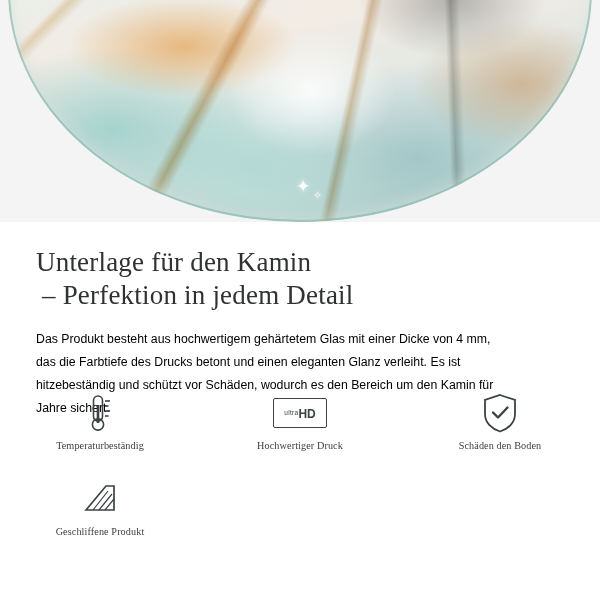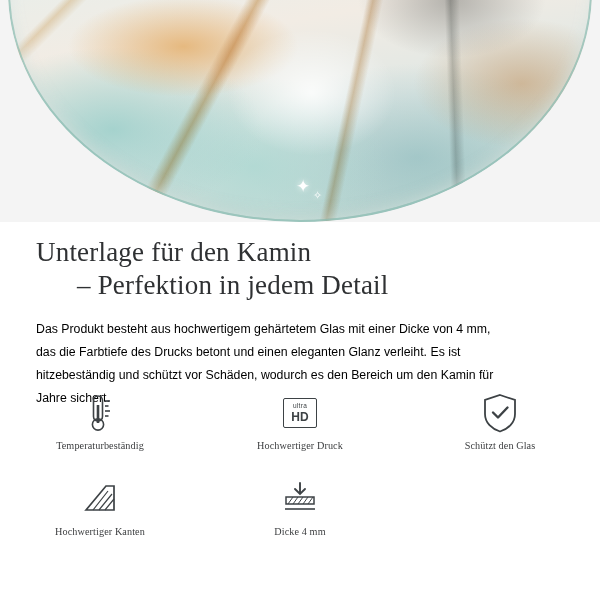--- a/index.html
+++ b/index.html
@@ -66,33 +66,33 @@
     font-size: 15px;
     line-height: 1;
     text-shadow: 0 0 6px rgba(255,255,255,0.9);
   }
   .sparkle.s1 { left: 296px; top: 178px; font-size: 17px; }
   .sparkle.s2 { left: 313px; top: 190px; font-size: 11px; }
 
   
   .content {
     position: absolute;
-    left: 0; top: 222px;
+    left: 0; top: 232px;
     width: 559px;
   }
   .title {
     font-family: "Liberation Serif", serif;
     font-size: 27px;
     line-height: 33px;
     color: #2f3133;
     padding: 14px 36px 0 36px;
     font-weight: 400;
     letter-spacing: 0.2px;
   }
-  .title .l2 { display: block; padding-left: 6px; margin-left: 35px; }
+  .title .l2 { display: block; padding-left: 6px; }
   .desc {
     font-size: 12.3px;
     line-height: 23px;
     color: #000000;
     padding: 16px 40px 0 36px;
     max-width: 540px;
   }
 
   
   .features {
@@ -120,24 +120,24 @@
   }
   .flabel {
     font-size: 10.2px;
     color: #3b3d3f;
     text-align: center;
     margin-top: 4px;
     letter-spacing: 0.1px;
     font-family: Liberation Serif, serif;
   }
   .hd-box {
-    width: 34px; height: 30px;
+    width: 54px; height: 30px;
     border: 1.6px solid #3d4245;
     border-radius: 2px;
-    display: flex; flex-direction: column;
+    display: flex; flex-direction: row;
     align-items: center; justify-content: center;
     line-height: 1;
   }
   .hd-box .u { font-size: 6.5px; letter-spacing: 0.3px; }
   .hd-box .hd { font-size: 12px; font-weight: bold; margin-top: 1px; }
 </style>
 </head>
 <body>
 
 <div class="hero">
@@ -184,39 +184,28 @@
     <div class="flabel">Hochwertiger Druck</div>
   </div>
 
   <div class="feature">
     <div class="ficon">
       <svg width="38" height="42" viewBox="0 0 38 42">
         <path d="M19 3 L34 8 V22 C34 31 27 37 19 39.5 C11 37 4 31 4 22 V8 Z" fill="none" stroke="#3d4245" stroke-width="1.8"></path>
         <path d="M12 20.5 L17 25.5 L26.5 15.5" fill="none" stroke="#3d4245" stroke-width="2.4" stroke-linecap="round" stroke-linejoin="round"></path>
       </svg>
     </div>
-    <div class="flabel">Schützt den Glas</div>
+    <div class="flabel">Schäden den Boden</div>
   </div>
 
 
   <div class="feature">
     <div class="ficon">
       <svg width="40" height="34" viewBox="0 0 40 34">
         <path d="M6 28 L26 4 L34 4 L34 28 Z" fill="none" stroke="#3d4245" stroke-width="1.7"></path>
         <path d="M13 28 L28 9 M19 28 L32 12 M25 28 L34 17" stroke="#3d4245" stroke-width="1.2"></path>
       </svg>
     </div>
-    <div class="flabel">Hochwertiger Kanten</div>
-  </div>
-
-  <div class="feature">
-    <div class="ficon">
-      <svg width="40" height="40" viewBox="0 0 40 40">
-        <path d="M20 4 V14 M15 10 L20 15 L25 10" fill="none" stroke="#3d4245" stroke-width="1.9" stroke-linecap="round"></path>
-        <rect x="6" y="18" width="28" height="7" fill="none" stroke="#3d4245" stroke-width="1.5"></rect>
-        <path d="M8 25 L13 18 M13 25 L18 18 M18 25 L23 18 M23 25 L28 18 M28 25 L33 18" stroke="#3d4245" stroke-width="1"></path>
-        <line x1="5" y1="30" x2="35" y2="30" stroke="#3d4245" stroke-width="1.6"></line>
-      </svg>
-    </div>
-    <div class="flabel">Dicke 4 mm</div>
-  </div>
+    <div class="flabel">Geschliffene Produkt</div>
+  </div>
+
 
 </div>
 
 </body></html>

